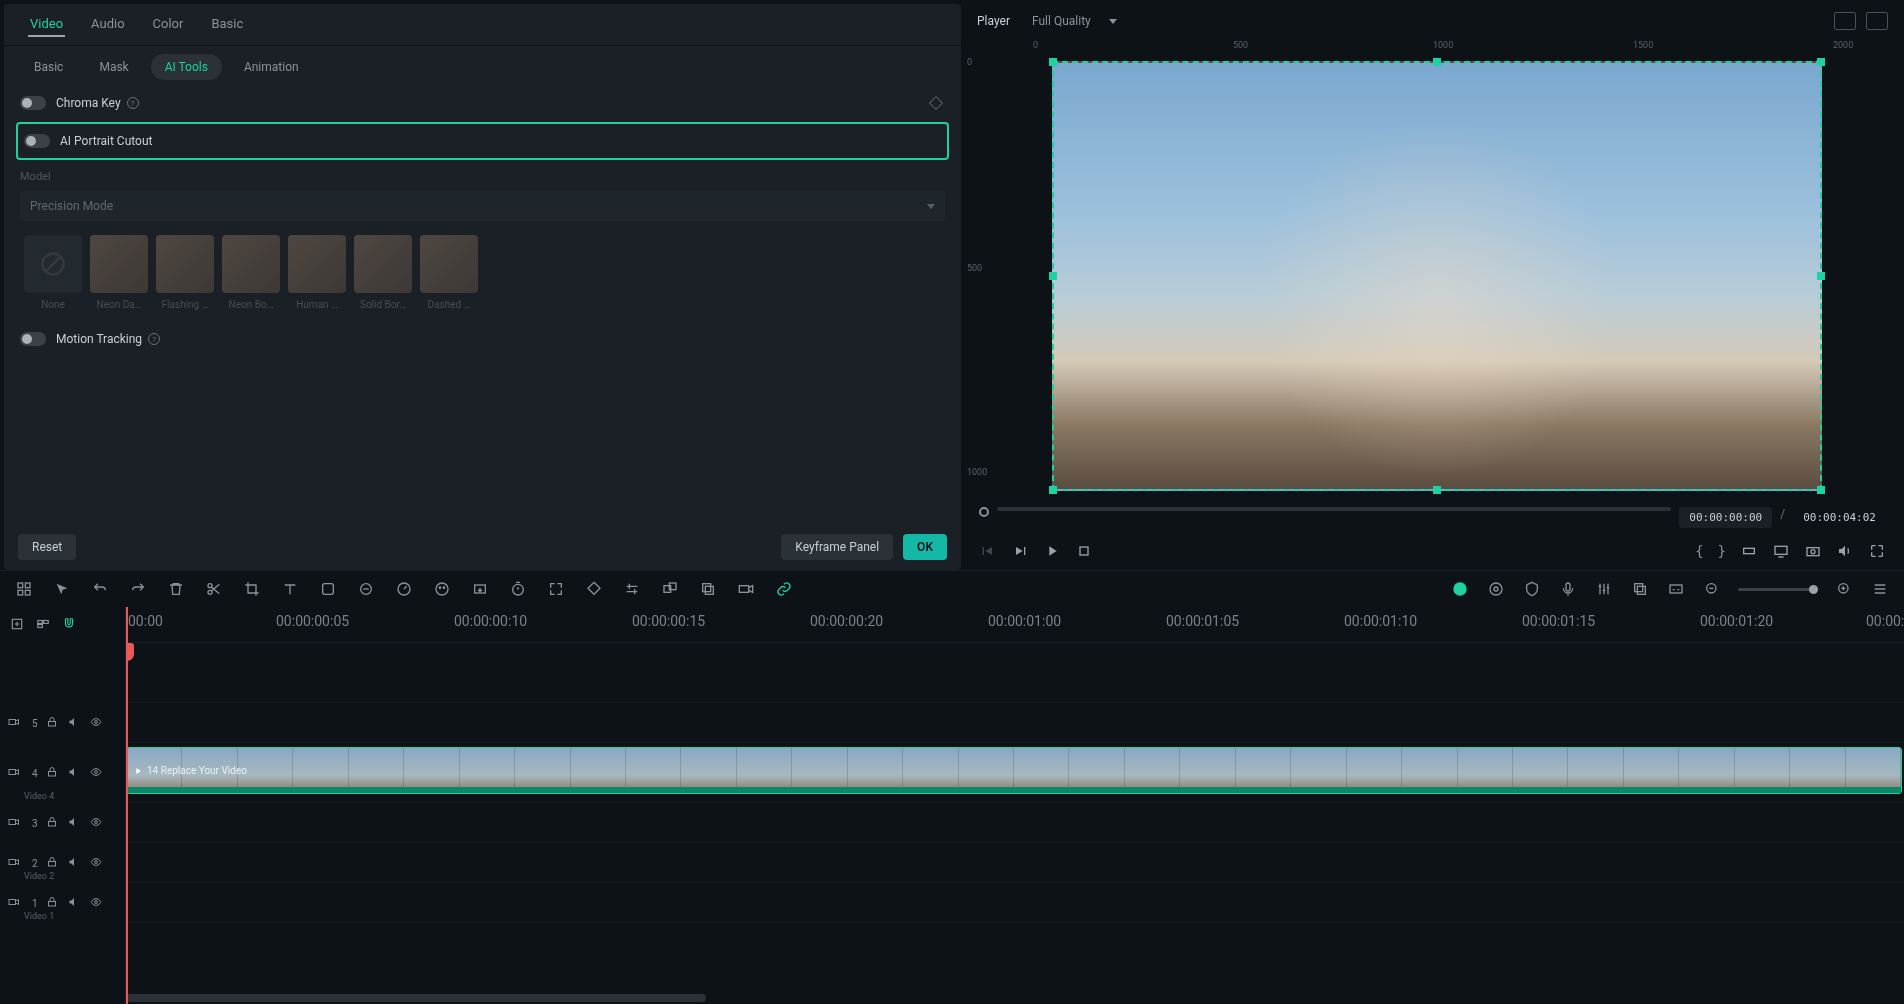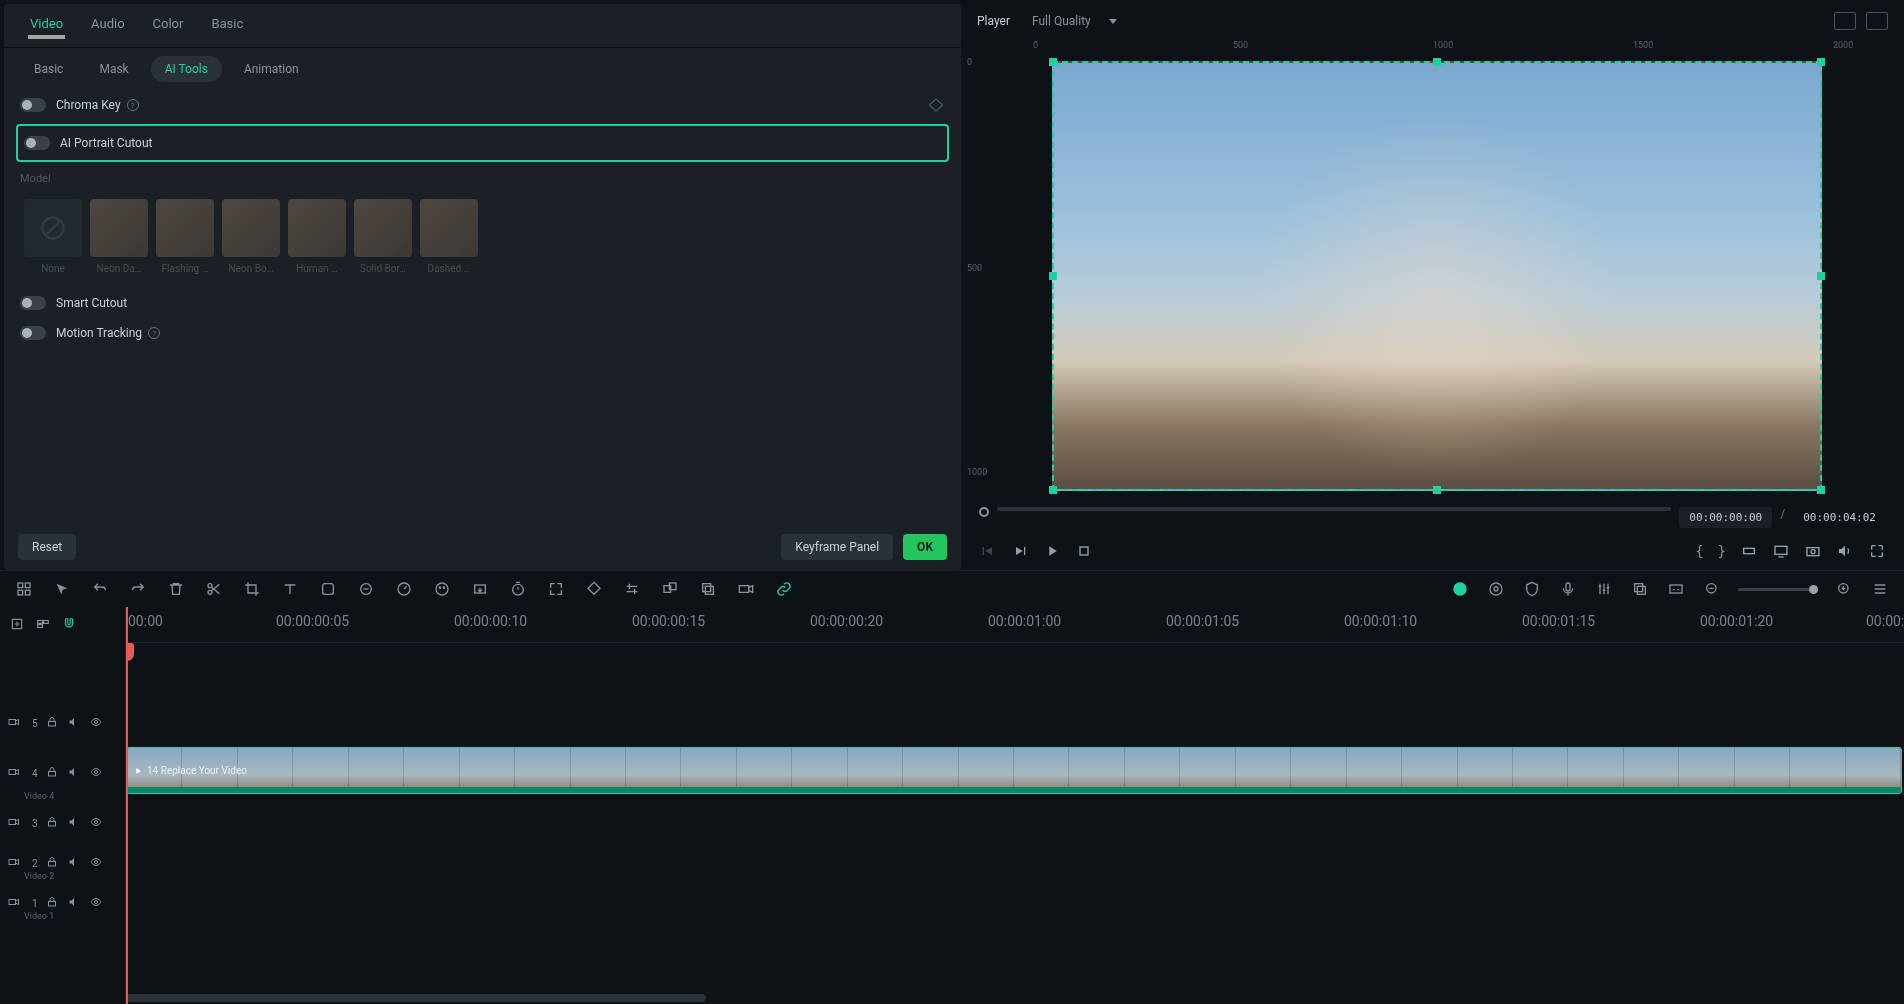--- a/index.html
+++ b/index.html
@@ -2,21 +2,21 @@
 <html><head>
 <meta charset="utf-8">
 <style>
 * { margin:0; padding:0; box-sizing:border-box; font-family:-apple-system,BlinkMacSystemFont,"Segoe UI",Roboto,sans-serif; }
 body { background:#0d1216; color:#aab2b8; font-size:12px; overflow:hidden; width:1904px; height:1004px; }
 .app { display:flex; flex-direction:column; height:100%; }
 .upper { display:flex; height:570px; }
 .panel-left { width:957px; background:#1a2026; display:flex; flex-direction:column; border-radius:4px; margin:4px 4px 0 4px; }
 .tabs-row { display:flex; gap:24px; padding:8px 24px; border-bottom:1px solid #0d1216; }
 .tab { color:#8a9298; cursor:pointer; padding:4px 2px; font-size:13px; }
-.tab.active { color:#1dd1a1; border-bottom:4px solid #a3a3a3; }
+.tab.active { color:#1dd1a1; border-bottom:2px solid #a3a3a3; }
 .subtabs-row { display:flex; gap:8px; padding:8px 16px; }
 .subtab { color:#8a9298; padding:6px 14px; border-radius:14px; cursor:pointer; font-size:12px; }
 .subtab.active { background:#2a3238; color:#1dd1a1; }
 .panel-body { flex:1; overflow:auto; padding:0 12px; }
 .tool-row { display:flex; align-items:center; padding:8px 4px; position:relative; }
 .tool-row.boxed { border:2px solid #1dd1a1; border-radius:4px; margin:4px 0; padding:10px 6px; }
 .toggle { width:26px; height:14px; background:#3a4248; border-radius:8px; margin-right:10px; position:relative; flex-shrink:0; }
 .toggle::before { content:""; position:absolute; width:10px; height:10px; background:#aab2b8; border-radius:50%; top:2px; left:2px; }
 .tool-label { color:#c8d0d6; font-size:12px; }
 .info-icon { width:12px; height:12px; border:1px solid #6a7278; border-radius:50%; margin-left:6px; display:inline-flex; align-items:center; justify-content:center; font-size:8px; color:#6a7278; }
@@ -26,21 +26,21 @@
 .model-select { background:#232a30; color:#9aa2a8; padding:8px 10px; border-radius:3px; font-size:12px; display:flex; justify-content:space-between; align-items:center; }
 .thumbs { display:flex; gap:0; margin-top:14px; }
 .thumb { width:66px; display:flex; flex-direction:column; align-items:center; gap:6px; }
 .thumb-img { width:58px; height:58px; background:#2a3238; border-radius:4px; position:relative; overflow:hidden; }
 .thumb-img.none { display:flex; align-items:center; justify-content:center; }
 .thumb-img.none svg { width:28px; height:28px; opacity:.35; }
 .thumb-img.preset { background:linear-gradient(135deg,#7a6858,#5a4d42); }
 .thumb-label { font-size:10px; color:#6a7278; text-align:center; white-space:nowrap; overflow:hidden; text-overflow:ellipsis; width:100%; }
 .panel-footer { display:flex; padding:10px 14px; gap:10px; }
 .btn { padding:6px 14px; border-radius:4px; font-size:12px; cursor:pointer; background:#2a3238; color:#c8d0d6; }
-.btn.ok { background:#22c55e; color:#0d1216; font-weight:600; }
+.btn.ok { background:#14b8a6; color:#0d1216; font-weight:600; }
 .spacer { flex:1; }
 .player { flex:1; background:#0d1216; display:flex; flex-direction:column; margin:4px 4px 0 0; }
 .player-header { display:flex; align-items:center; padding:6px 12px; gap:14px; }
 .player-title { color:#c8d0d6; font-size:12px; }
 .quality-select { display:flex; align-items:center; gap:18px; color:#8a9298; font-size:12px; background:transparent; padding:4px 8px; cursor:pointer; }
 .header-icons { margin-left:auto; display:flex; gap:10px; }
 .hicon { width:22px; height:18px; border:1px solid #4a5258; border-radius:2px; cursor:pointer; }
 .ruler-h { height:18px; background:#0d1216; position:relative; font-size:9px; color:#5a6268; }
 .ruler-h span { position:absolute; top:2px; }
 .preview-wrap { flex:1; display:flex; position:relative; background:#0d1216; }
@@ -124,20 +124,24 @@
      <span class="tool-label">Chroma Key</span>
      <span class="info-icon">?</span>
      <div class="diamond"></div>
     </div>
     <div class="tool-row boxed">
      <div class="toggle"></div>
      <span class="tool-label">AI Portrait Cutout</span>
     </div>
     <div class="model-section">
      <div class="model-label">Model</div>
+     <div class="model-select">
+      <span>Precision Mode</span>
+      <span class="chev"></span>
+     </div>
      <div class="thumbs">
       <div class="thumb">
                 <div class="thumb-img none">
                   <svg viewBox="0 0 24 24" fill="none" stroke="#888" stroke-width="2">
                     <circle cx="12" cy="12" r="9"></circle>
                     <line x1="5" y1="19" x2="19" y2="5"></line>
                   </svg>
                 </div>
                 <div class="thumb-label">None</div>
               </div>
@@ -159,24 +163,20 @@
               </div>
       <div class="thumb">
                 <div class="thumb-img preset"></div>
                 <div class="thumb-label">Solid Bor…</div>
               </div>
       <div class="thumb">
                 <div class="thumb-img preset"></div>
                 <div class="thumb-label">Dashed …</div>
               </div>
      </div>
-    </div>
-    <div class="tool-row">
-     <div class="toggle"></div>
-     <span class="tool-label">Smart Cutout</span>
     </div>
     <div class="tool-row">
      <div class="toggle"></div>
      <span class="tool-label">Motion Tracking</span>
      <span class="info-icon">?</span>
     </div>
    </div>
    <div class="panel-footer">
     <div class="btn">Reset</div>
     <div class="spacer"></div>

